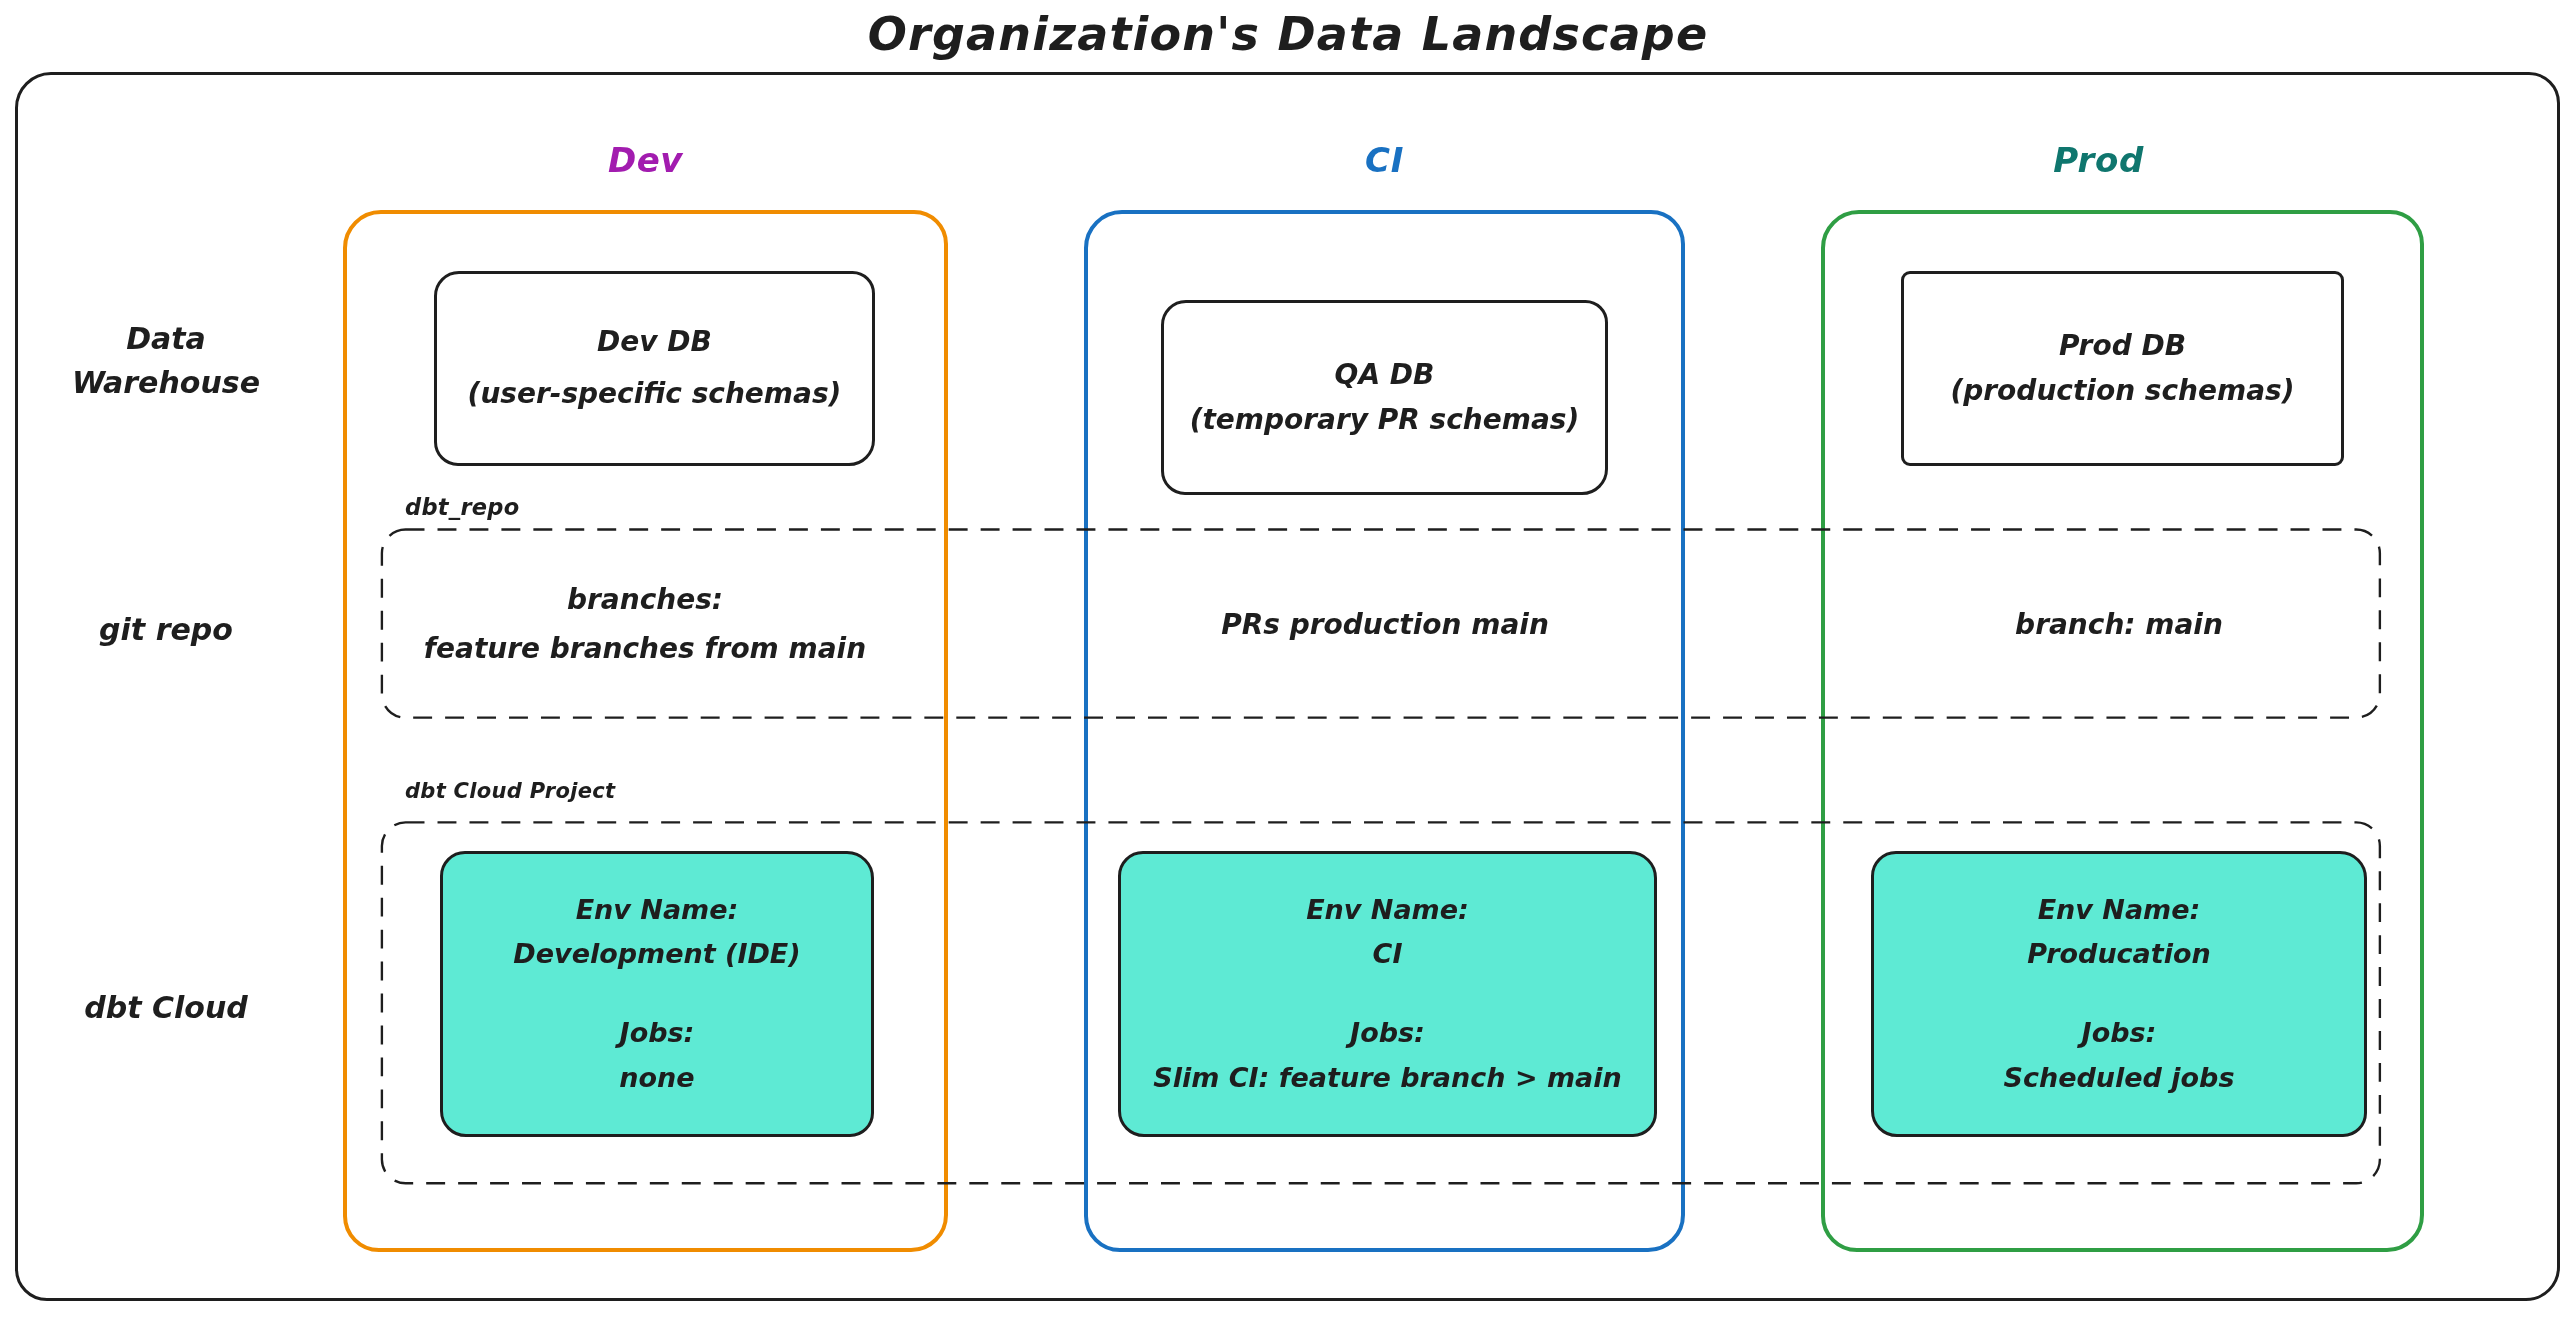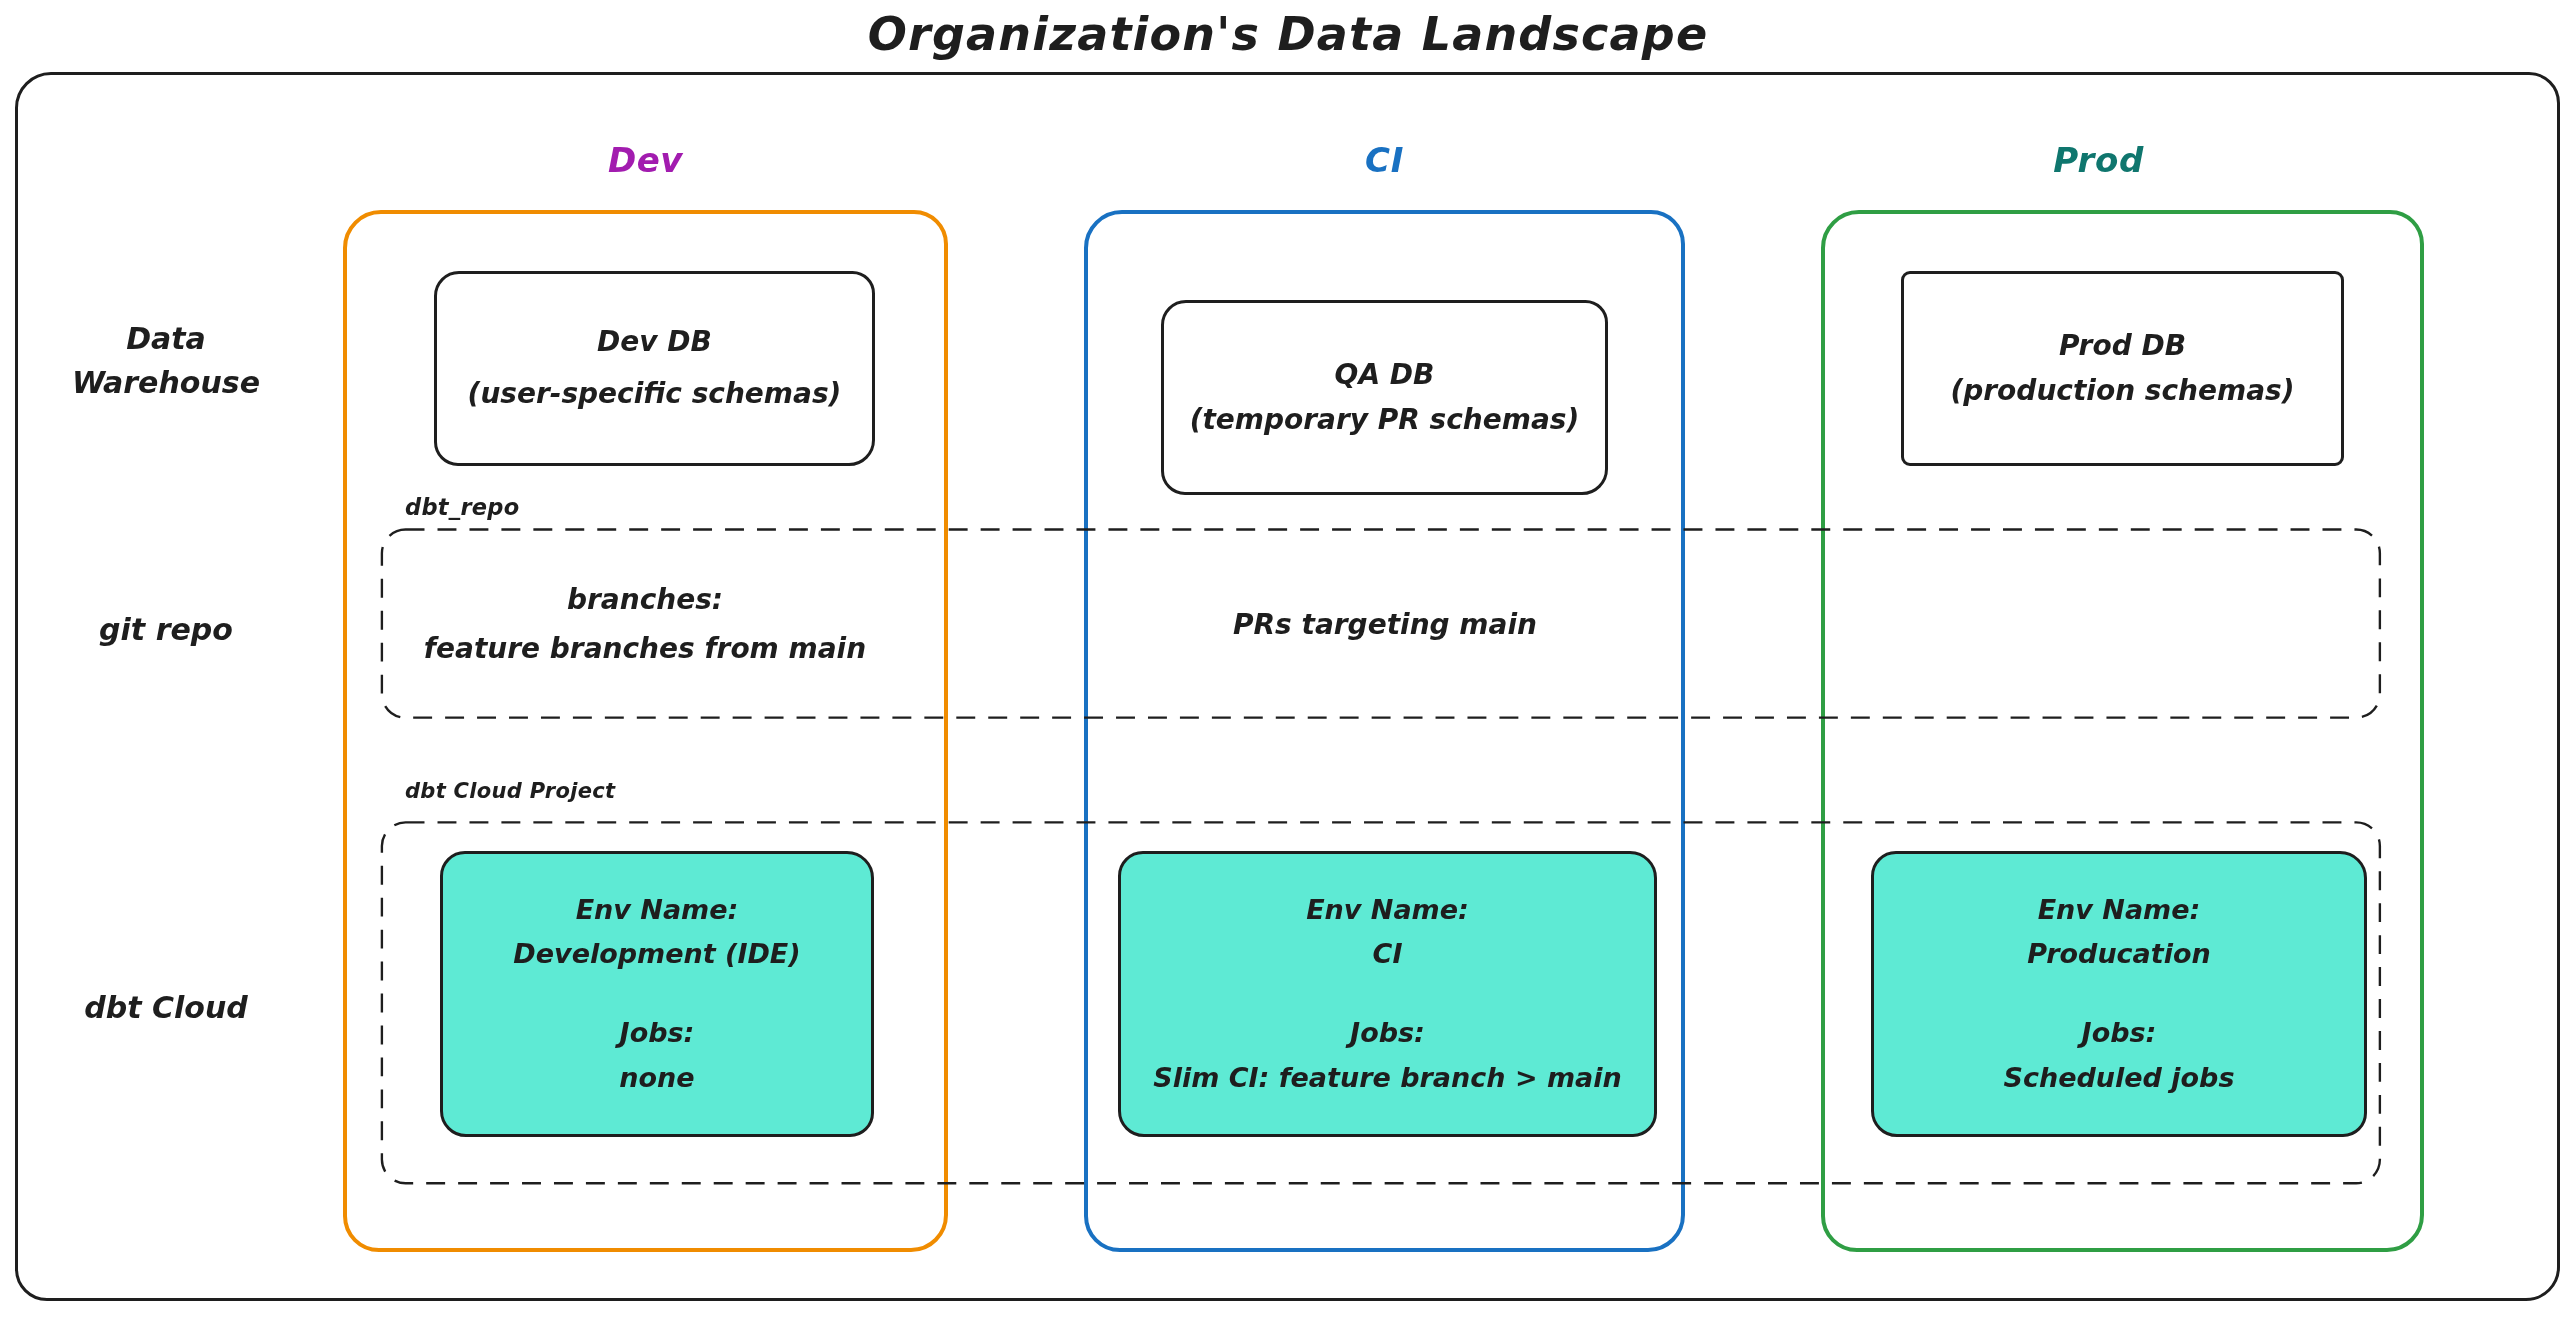--- a/index.html
+++ b/index.html
@@ -96,21 +96,24 @@
   </div>
 
   <div class="abs group-label lbl-dbtrepo">dbt_repo</div>
   <div class="abs group-label lbl-dbtproject">dbt Cloud Project</div>
 
   <div class="abs git-cell git-dev">
     <div>branches:</div>
     <div>feature branches from main</div>
   </div>
   <div class="abs git-cell git-ci">
-    <div>PRs targeting main</div>
+    <div>PRs production main</div>
+  </div>
+  <div class="abs git-cell git-prod">
+    <div>branch: main</div>
   </div>
 
   <div class="abs env-box env-dev">
     <div>Env Name:</div>
     <div>Development (IDE)</div>
     <div class="env-gap"></div>
     <div>Jobs:</div>
     <div>none</div>
   </div>
   <div class="abs env-box env-ci">

